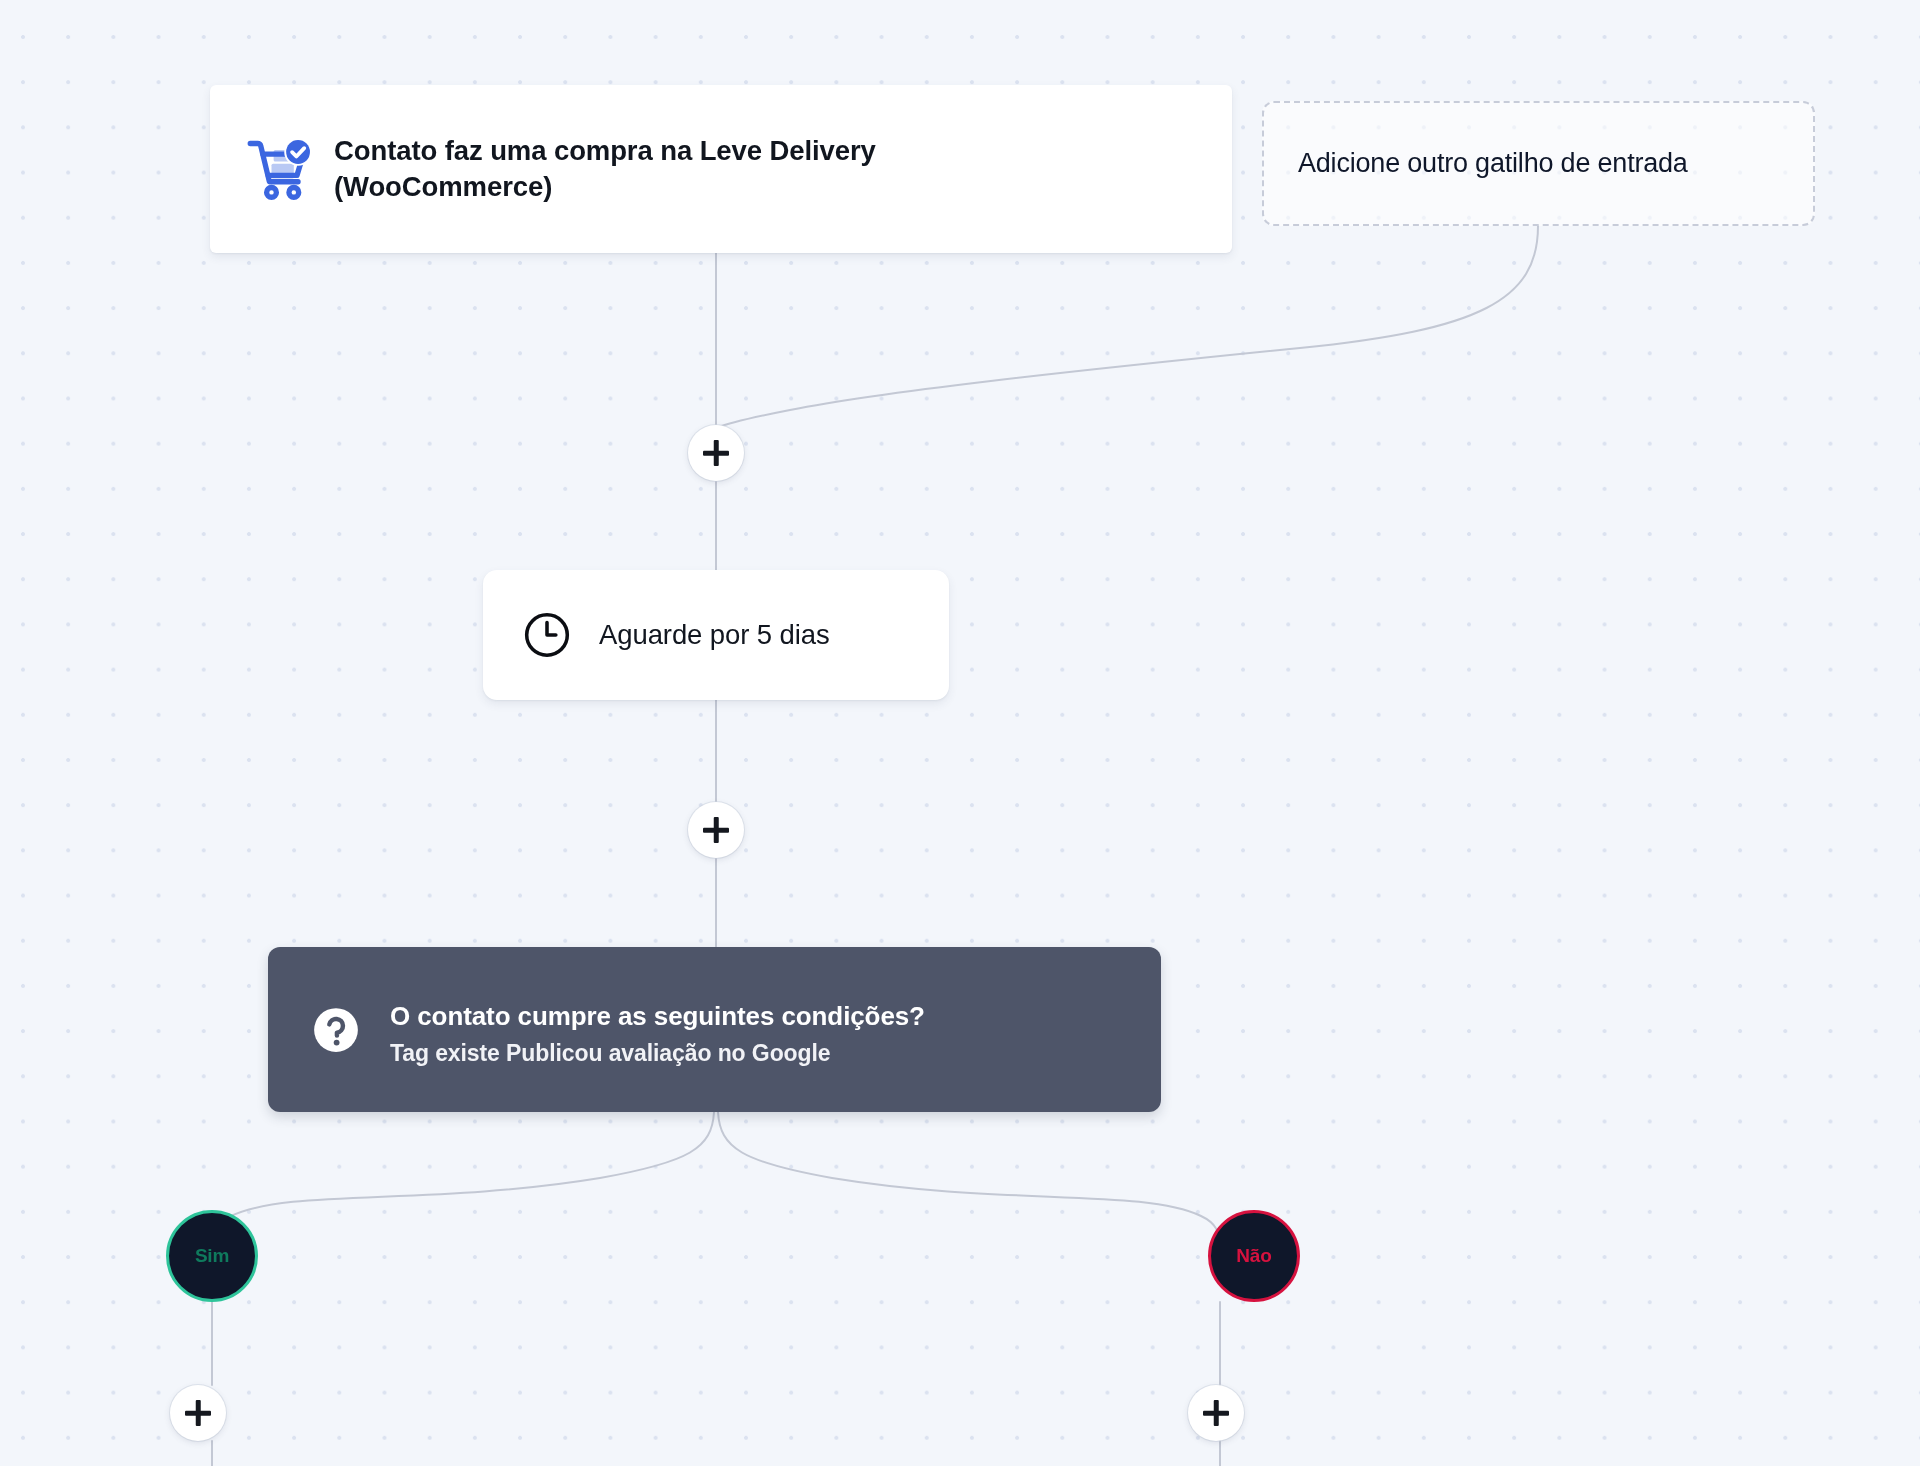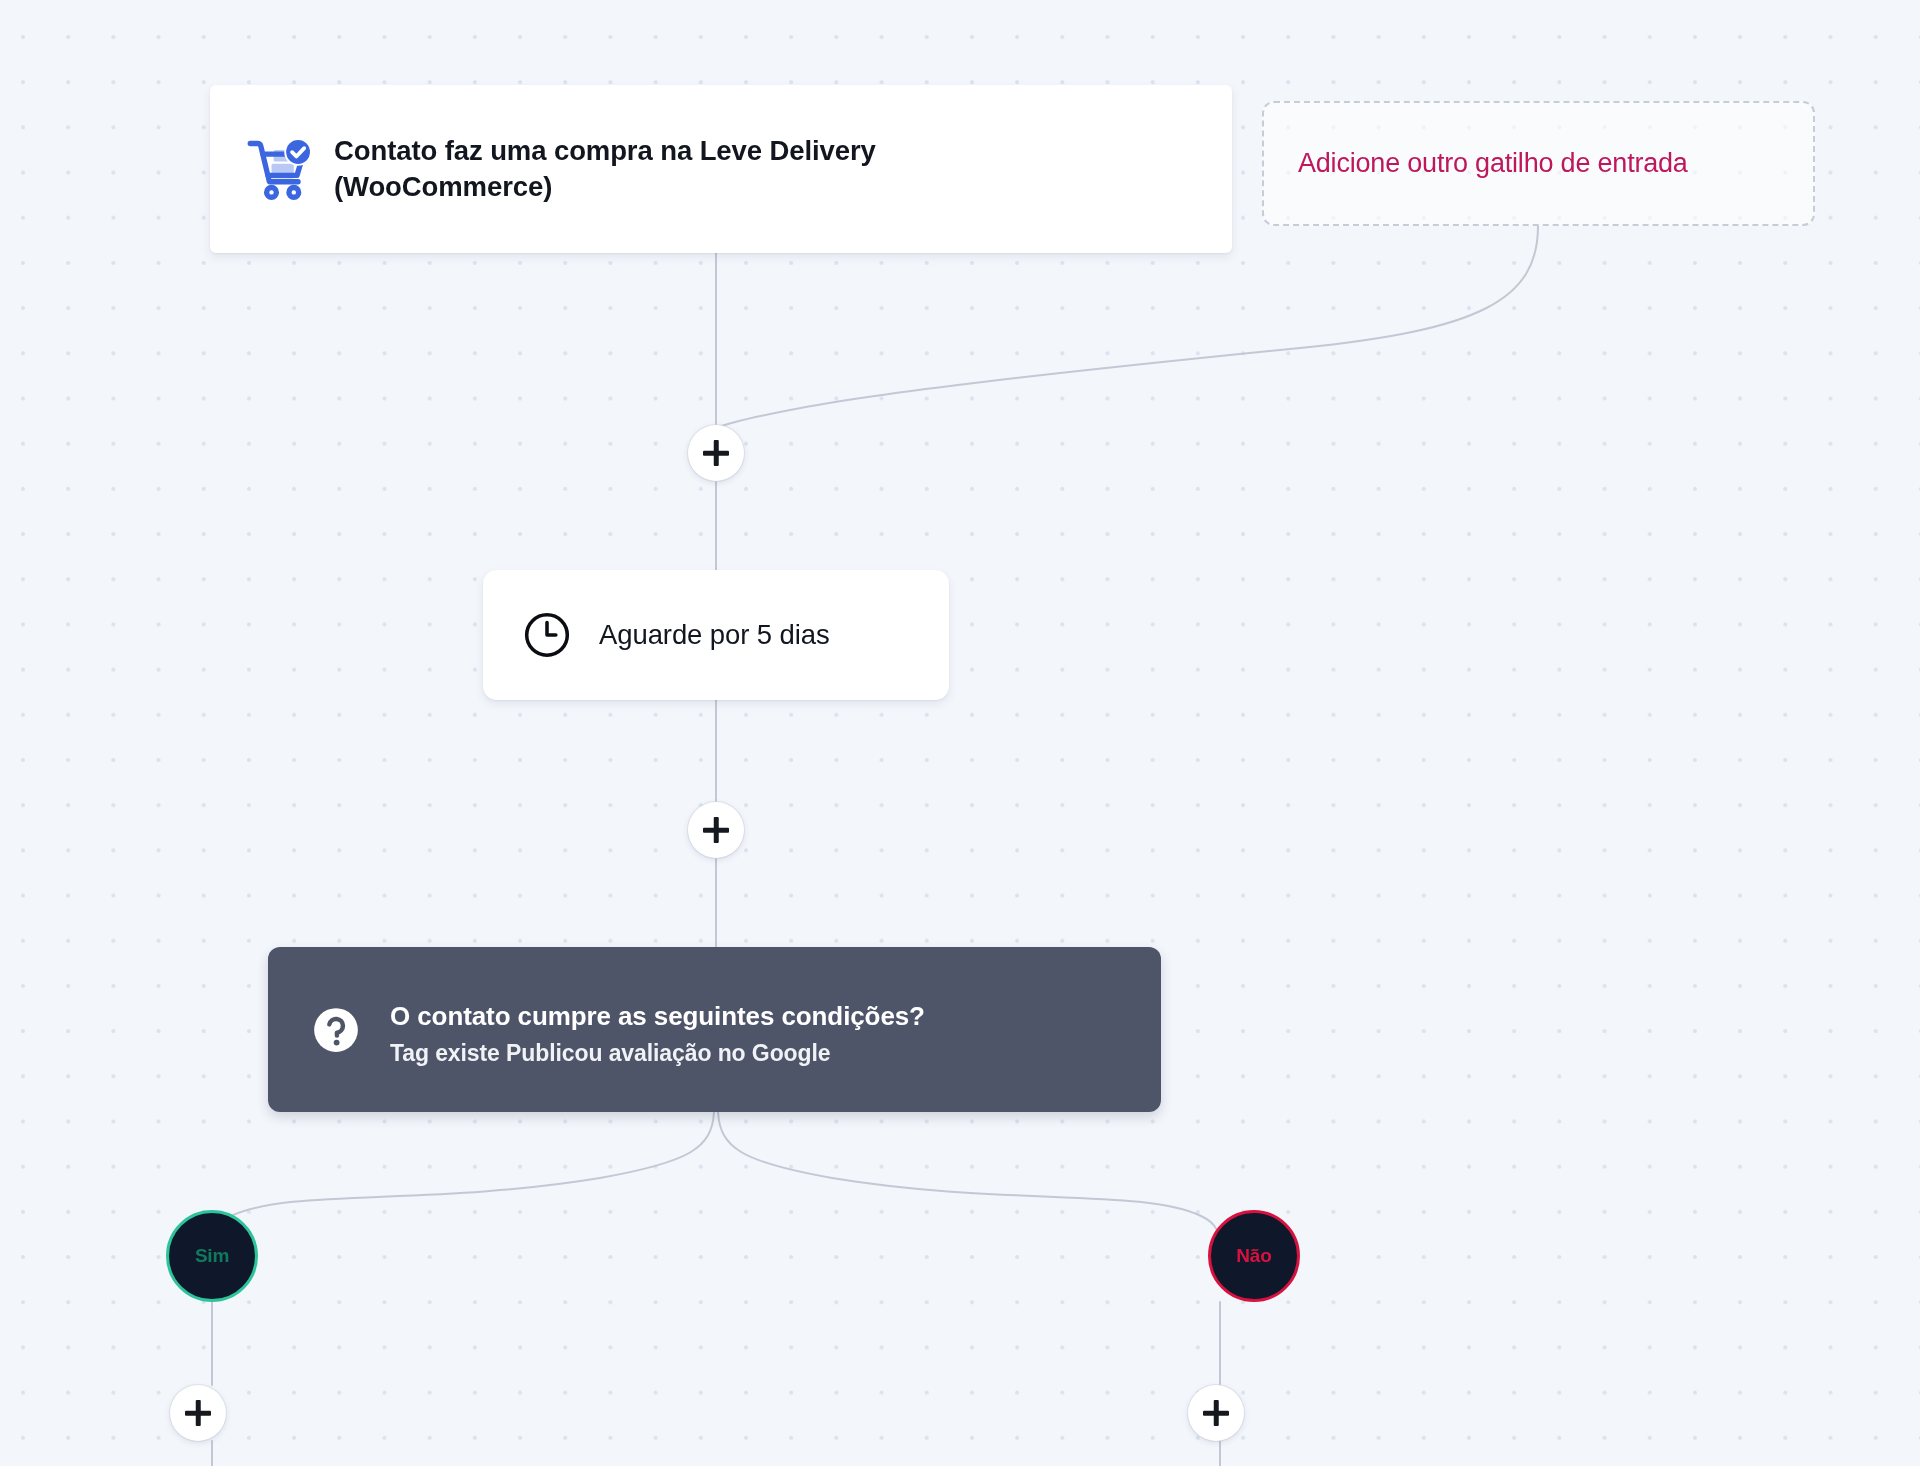--- a/index.html
+++ b/index.html
@@ -94,21 +94,21 @@
     border-radius: 12px;
     background: rgba(255,255,255,0.55);
     display: flex;
     align-items: center;
     padding-left: 34px;
     cursor: pointer;
   }
 
   .add-trigger-label {
     font-size: 27px;
-    color: #be185d;
+    color: #0f172a;
     font-weight: 400;
     letter-spacing: -0.2px;
   }
 
   
   .plus-btn {
     width: 56px;
     height: 56px;
     border-radius: 50%;
     background: #ffffff;

